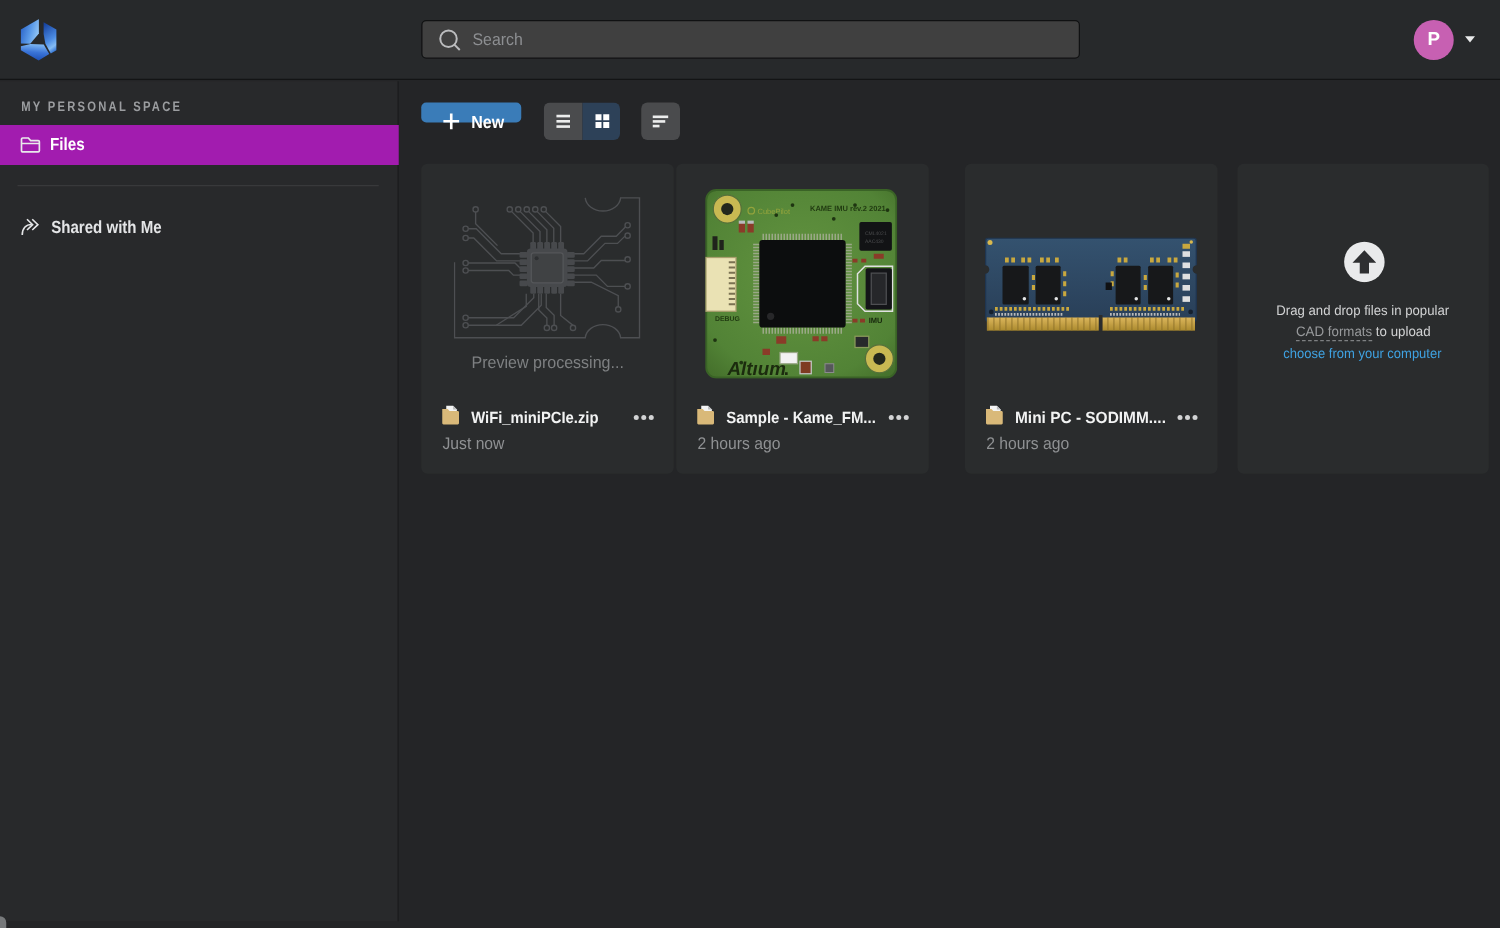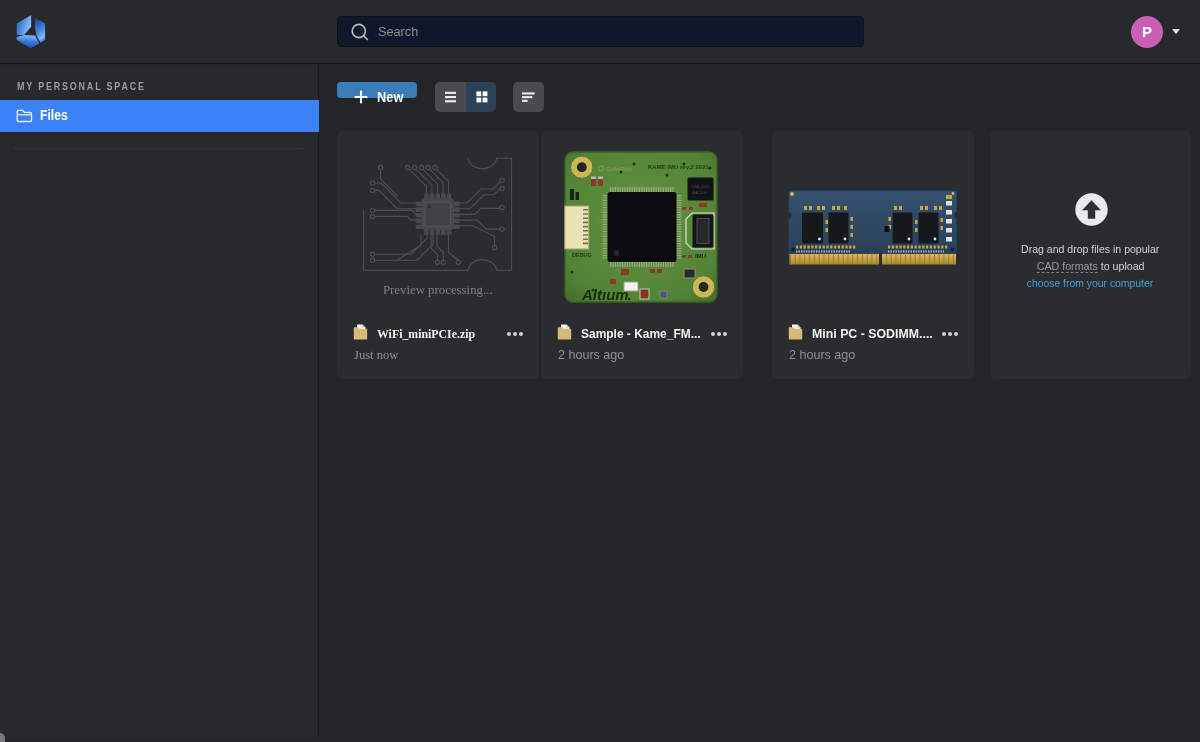--- a/index.html
+++ b/index.html
@@ -4,57 +4,57 @@
 <style>
   * { margin:0; padding:0; box-sizing:border-box; }
   html,body { width:1200px; height:742px; overflow:hidden; background:#242527;
     font-family:"Liberation Sans", sans-serif; }
   .abs { position:absolute; }
 
   
   #topbar { position:absolute; left:0; top:0; width:1200px; height:64px;
     background:#27292b; border-bottom:1px solid #131415; }
   #search { position:absolute; left:337px; top:16px; width:527px; height:31px;
-    background:#0f172a; border:1px solid #101112; border-radius:4px; }
+    background:#404040; border:1px solid #101112; border-radius:4px; }
   #search .ph { position:absolute; left:40px; top:7px; font-size:13.5px; color:#8d8f92; transform:scaleX(0.94); transform-origin:left center; }
   #avatar { position:absolute; left:1131px; top:16px; width:32px; height:32px;
     border-radius:50%; background:#c760b2; color:#fff; font-size:15px; font-weight:bold;
     text-align:center; line-height:32px; }
   #caret { position:absolute; left:1172px; top:29px; width:0; height:0;
     border-left:4.5px solid transparent; border-right:4.5px solid transparent;
     border-top:5.5px solid #e9eaeb; }
 
   
   #sidebar { position:absolute; left:0; top:65px; width:319px; height:672px;
     background:#28292b; border-right:1px solid #1a1b1d; }
   #spacelabel { position:absolute; left:17px; top:15px; font-size:11px; color:#9b9da0;
     letter-spacing:2.2px; font-weight:bold; transform:scaleX(0.816); transform-origin:left center; white-space:nowrap; }
   #filesrow { position:absolute; left:0; top:35px; width:319px; height:31.5px;
-    background:#3b82f6; }
+    background:#a21caf; }
   #filesrow span { position:absolute; left:40px; top:7px; color:#ffffff;
     font-size:14px; font-weight:bold; transform:scaleX(0.87); transform-origin:left center; }
   #divider { position:absolute; left:14px; top:83px; width:289px; height:1px; background:#38393b; }
   #sharedrow { position:absolute; left:0; top:101px; width:319px; height:30px; }
   #sharedrow span { position:absolute; left:41px; top:7px; color:#e4e5e7;
     font-size:14px; font-weight:bold; transform:scaleX(0.86); transform-origin:left center; }
 
   
   #btn-new { position:absolute; left:337px; top:82px; width:80px; height:16px;
     background:#3a7cb8; border-radius:4px; color:#fff; }
   #btn-new .lbl { position:absolute; left:40px; top:7px; font-size:14px; font-weight:bold; transform:scaleX(0.915); transform-origin:left center; }
   #seg { position:absolute; left:435px; top:82px; width:61px; height:30px; border-radius:5px; overflow:hidden; }
   #seg .left  { position:absolute; left:0; top:0; width:30.5px; height:30px; background:#4a4b4d; }
   #seg .right { position:absolute; left:30.5px; top:0; width:30.5px; height:30px; background:#2d4158; }
   #btn-sort { position:absolute; left:513px; top:82px; width:31px; height:30px;
     background:#4a4b4d; border-radius:5px; }
 
   
   .card { position:absolute; top:130.5px; width:201.5px; height:248px;
     background:#2a2c2d; border-radius:5px; }
-  #card1 { left:337px;font-family:Liberation Serif, serif; } #card2 { left:541px; } #card3 { left:772px;text-align:right; } #card4 { left:989.5px; }
+  #card1 { left:337px; } #card2 { left:541px; } #card3 { left:772px;text-align:right; } #card4 { left:989.5px; }
   .fname { position:absolute; left:39.5px; top:195.5px; font-size:13px; font-weight:bold; color:#f2f3f3;
     transform-origin:left center; white-space:nowrap; }
   .ftime { position:absolute; left:16.5px; top:216px; font-size:13.5px; color:#8f9193;
     transform:scaleX(0.93); transform-origin:left center; white-space:nowrap; }
   .dots  { position:absolute; top:201px; }
   .dots i { display:inline-block; width:4.2px; height:4.2px; border-radius:50%;
     background:#d2d3d4; margin-left:1.7px; vertical-align:top; }
   .prevproc { position:absolute; left:0; top:151px; width:201.5px; text-align:center;
     font-size:13.5px; color:#7e8082; }
   .ficon { position:absolute; left:16px; top:193.5px; }
@@ -113,20 +113,28 @@
 <div id="sidebar">
   <div id="spacelabel">MY PERSONAL SPACE</div>
   <div id="filesrow">
     <svg class="abs" style="left:15.5px;top:9px" width="17" height="14" viewBox="0 0 17 14">
       <path d="M1.2,11.6 V2.3 C1.2,1.8 1.6,1.4 2.1,1.4 H6.7 L8.5,3.5 H14.6 C15.1,3.5 15.5,3.9 15.5,4.4 V11.6 C15.5,12.1 15.1,12.5 14.6,12.5 H2.1 C1.6,12.5 1.2,12.1 1.2,11.6 Z" fill="none" stroke="#e9eaeb" stroke-width="1.35"></path>
       <line x1="1.4" y1="5.8" x2="15.3" y2="5.8" stroke="#e9eaeb" stroke-width="1.2"></line>
     </svg>
     <span>Files</span>
   </div>
   <div id="divider"></div>
+  <div id="sharedrow">
+    <svg class="abs" style="left:16px;top:8px" width="16" height="15" viewBox="0 0 16 15">
+      <path d="M1.8,14 C1.8,8.6 4.6,5.6 9.4,5.6" fill="none" stroke="#e4e5e7" stroke-width="1.3"></path>
+      <path d="M5.6,1.4 L10.1,5.7 L5.6,10" fill="none" stroke="#e4e5e7" stroke-width="1.3"></path>
+      <path d="M9.8,1.4 L14.3,5.7 L9.8,10" fill="none" stroke="#e4e5e7" stroke-width="1.3"></path>
+    </svg>
+    <span>Shared with Me</span>
+  </div>
 </div>
 
 <div id="btn-new">
   <svg class="abs" style="left:17px;top:8px" width="14" height="14" viewBox="0 0 14 14">
     <line x1="7" y1="0.7" x2="7" y2="13.3" stroke="#fff" stroke-width="2.1"></line>
     <line x1="0.7" y1="7" x2="13.3" y2="7" stroke="#fff" stroke-width="2.1"></line>
   </svg>
   <div class="lbl">New</div>
 </div>
 

